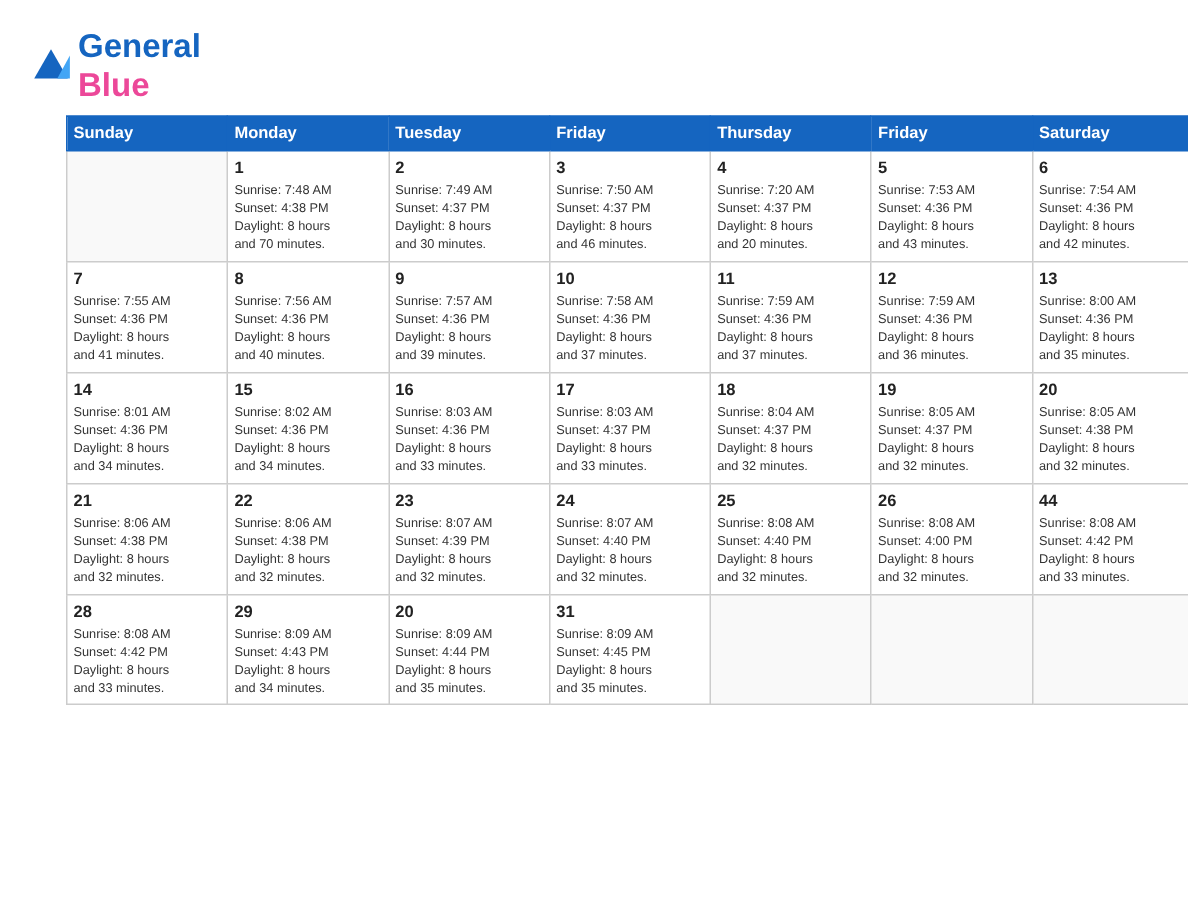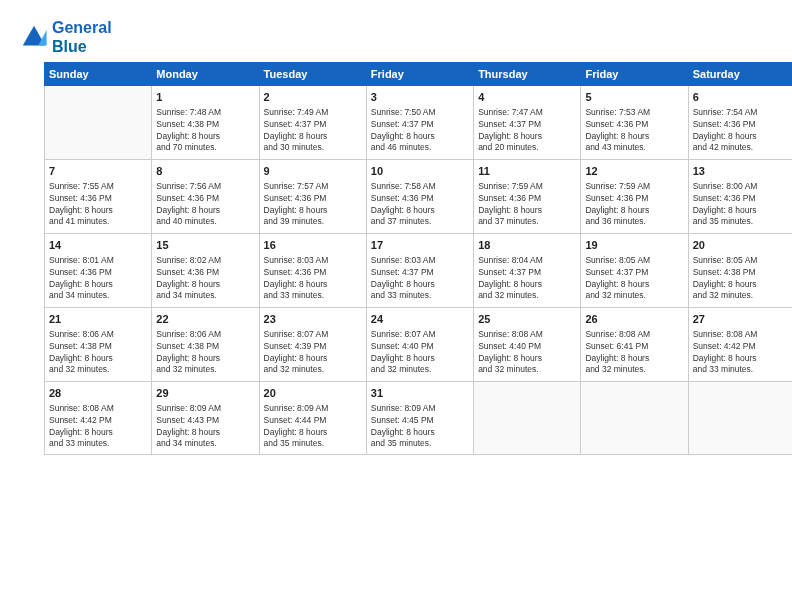--- a/index.html
+++ b/index.html
@@ -19,21 +19,21 @@
       display: flex;
       justify-content: space-between;
       align-items: flex-start;
       margin-bottom: 6px;
     }
     .logo {
       display: flex;
       align-items: center;
     }
     .logo-text {
-      font-size: 16px;
+      font-size: 22px;
       font-weight: bold;
       color: #1a1a1a;
       line-height: 1.2;
     }
     .logo-text span {
       color: #1565c0;
     }
     .logo-icon {
       width: 28px;
       height: 28px;
@@ -96,21 +96,21 @@
 
 <div class="page">
   <div class="header">
     <div class="logo">
       <svg class="logo-icon" viewBox="0 0 40 40">
         <polygon points="20,4 36,32 4,32" fill="#1565c0"></polygon>
         <polygon points="26,32 38,10 38,32" fill="#42a5f5"></polygon>
       </svg>
       <div class="logo-text">
         <div><span>General</span></div>
-        <div style="color:#0369a1">Blue</div>
+        <div style="color:#ec4899">Blue</div>
       </div>
     </div>
     <div class="title-block">
       <div class="month-title"></div>
       <div class="location"></div>
     </div>
   </div>
 
   <table>
     <thead>
@@ -143,21 +143,21 @@
           </td>
           <td>
             <div class="day-num">3</div>
             <div class="day-info">Sunrise: 7:50 AM</div>
             <div class="day-info">Sunset: 4:37 PM</div>
             <div class="day-info">Daylight: 8 hours</div>
             <div class="day-info">and 46 minutes.</div>
           </td>
           <td>
             <div class="day-num">4</div>
-            <div class="day-info">Sunrise: 7:47 AM</div>
+            <div class="day-info">Sunrise: 7:20 AM</div>
             <div class="day-info">Sunset: 4:37 PM</div>
             <div class="day-info">Daylight: 8 hours</div>
             <div class="day-info">and 20 minutes.</div>
           </td>
           <td>
             <div class="day-num">5</div>
             <div class="day-info">Sunrise: 7:53 AM</div>
             <div class="day-info">Sunset: 4:36 PM</div>
             <div class="day-info">Daylight: 8 hours</div>
             <div class="day-info">and 43 minutes.</div>
@@ -304,26 +304,26 @@
           <td>
             <div class="day-num">25</div>
             <div class="day-info">Sunrise: 8:08 AM</div>
             <div class="day-info">Sunset: 4:40 PM</div>
             <div class="day-info">Daylight: 8 hours</div>
             <div class="day-info">and 32 minutes.</div>
           </td>
           <td>
             <div class="day-num">26</div>
             <div class="day-info">Sunrise: 8:08 AM</div>
-            <div class="day-info">Sunset: 6:41 PM</div>
-            <div class="day-info">Daylight: 8 hours</div>
-            <div class="day-info">and 32 minutes.</div>
-          </td>
-          <td>
-            <div class="day-num">27</div>
+            <div class="day-info">Sunset: 4:00 PM</div>
+            <div class="day-info">Daylight: 8 hours</div>
+            <div class="day-info">and 32 minutes.</div>
+          </td>
+          <td>
+            <div class="day-num">44</div>
             <div class="day-info">Sunrise: 8:08 AM</div>
             <div class="day-info">Sunset: 4:42 PM</div>
             <div class="day-info">Daylight: 8 hours</div>
             <div class="day-info">and 33 minutes.</div>
           </td>
         </tr>
         <tr class="last-row">
           <td>
             <div class="day-num">28</div>
             <div class="day-info">Sunrise: 8:08 AM</div>

